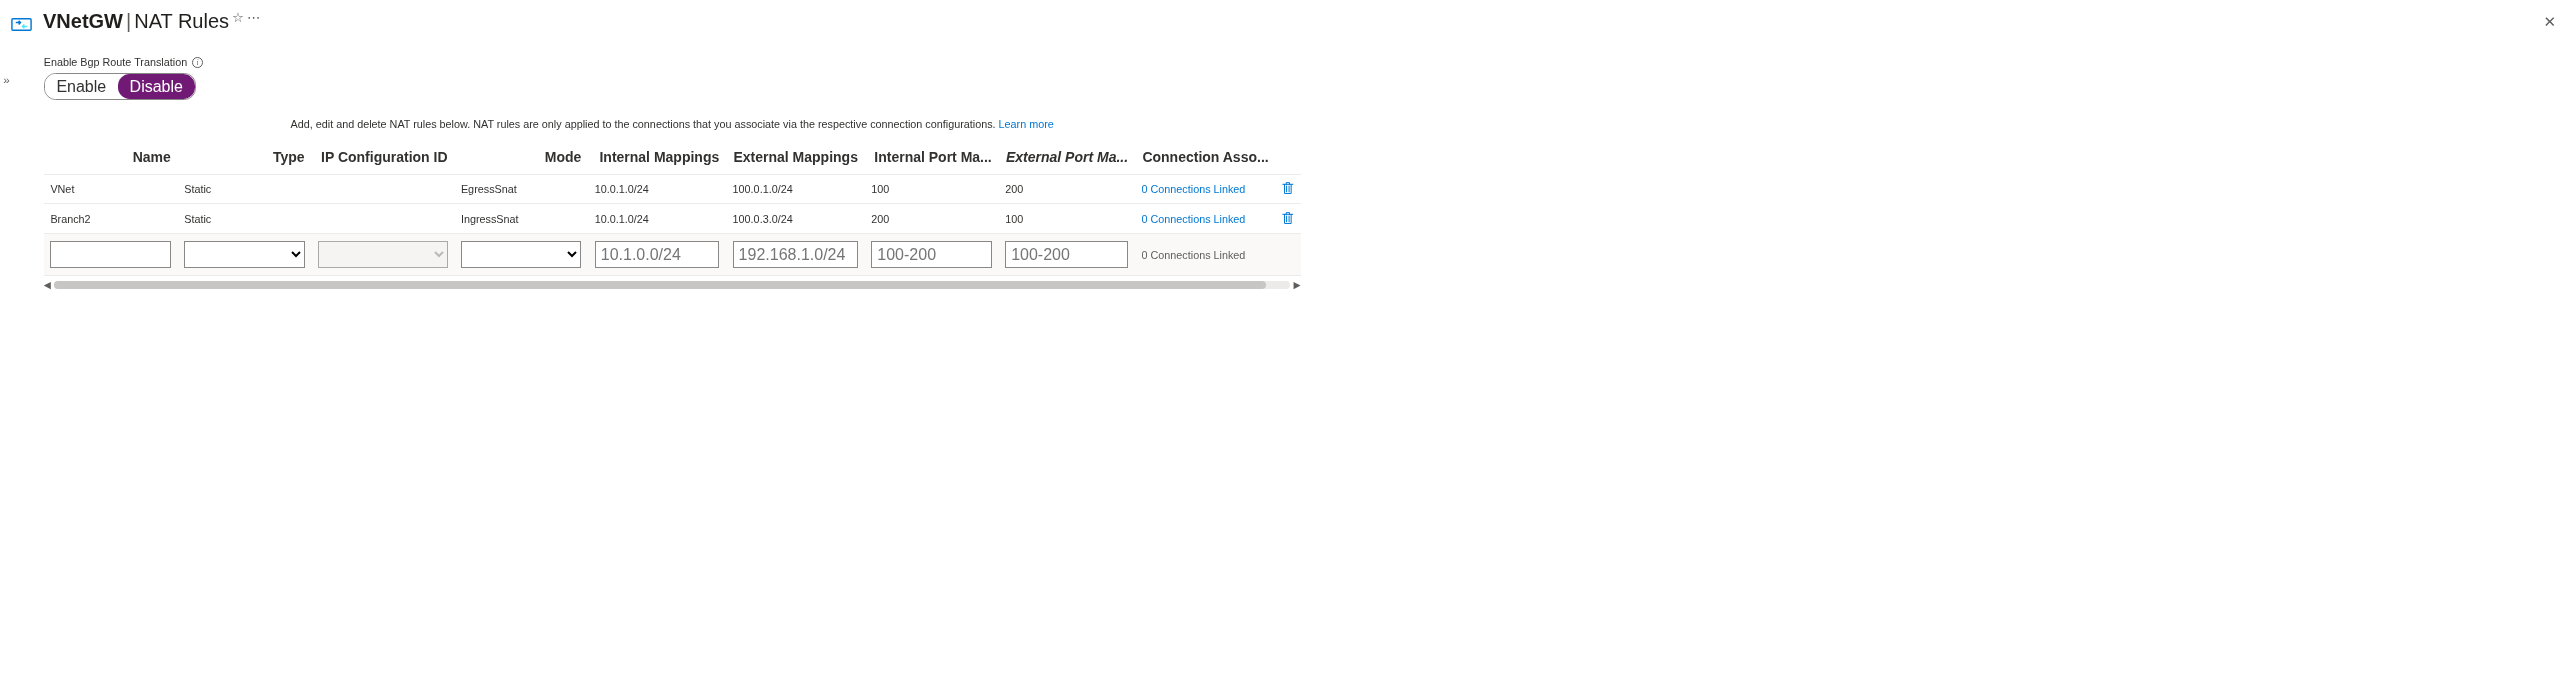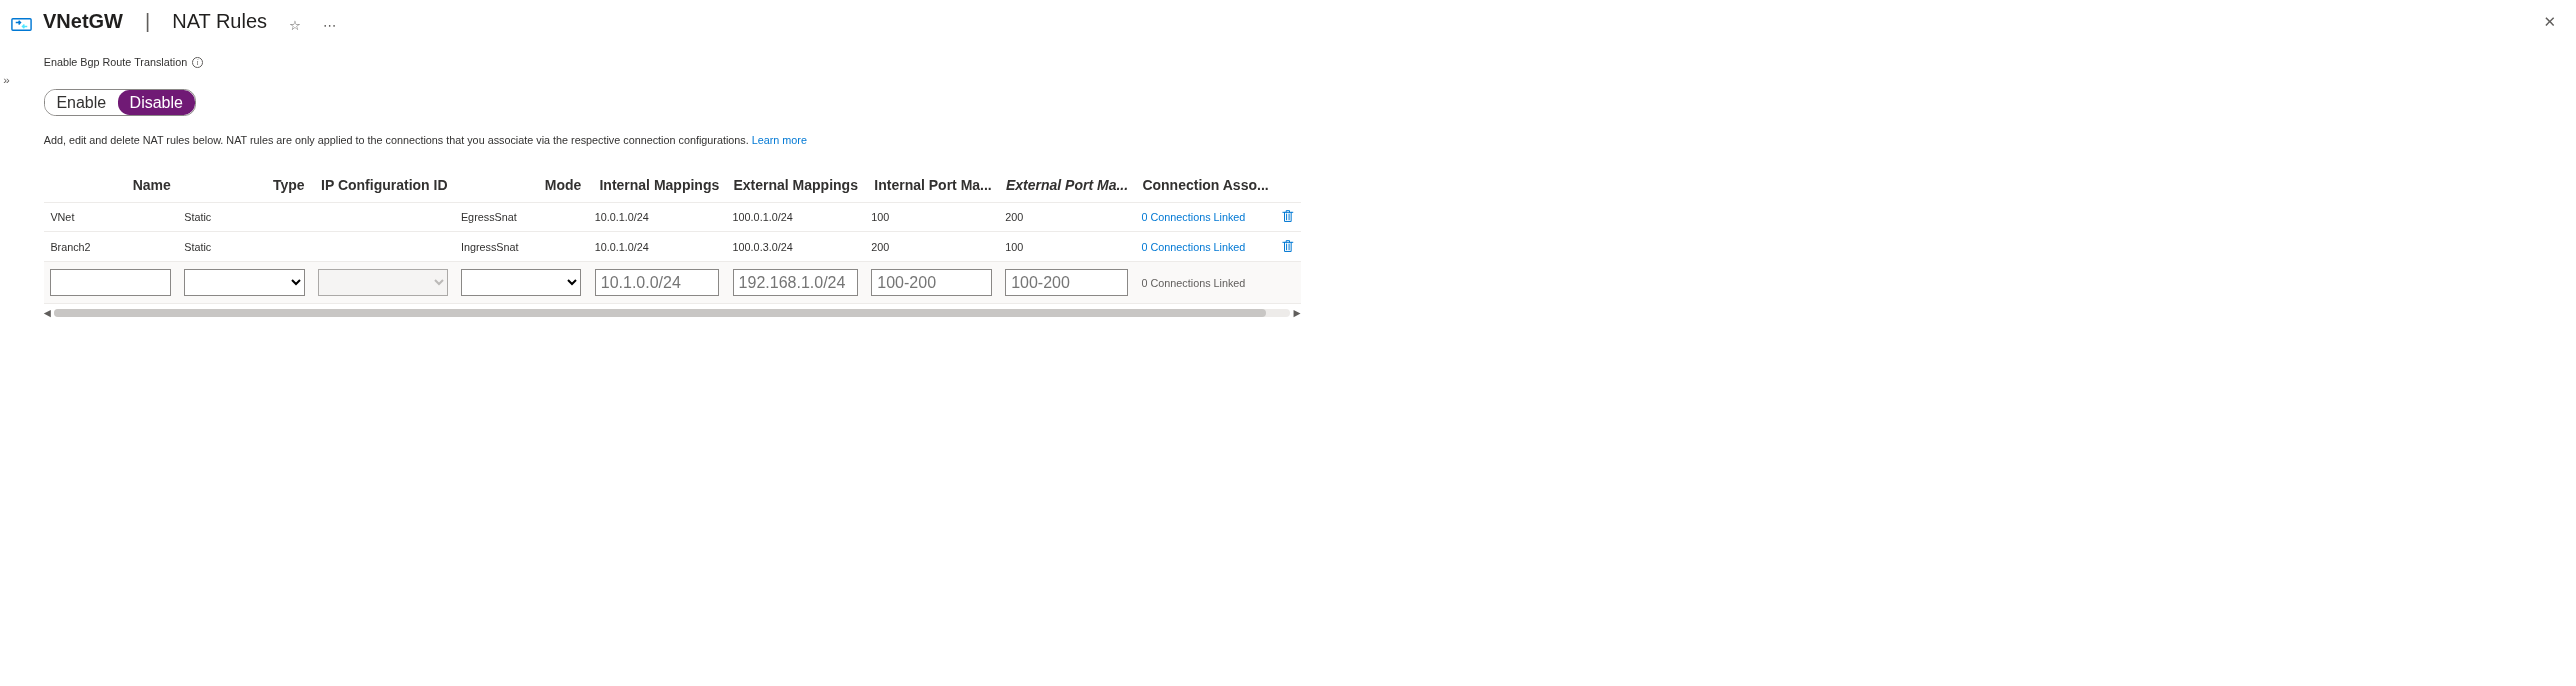--- a/index.html
+++ b/index.html
@@ -28,22 +28,22 @@
     }
     .resource-icon {
       width: 23px;
       height: 23px;
       margin-top: 3.3px;
       flex-shrink: 0;
     }
     .title-block { flex: 1; }
     .title-line {
       display: flex;
-      align-items: flex-end;
-      gap: 22px;
+      align-items: flex-start;
+      gap: 3px;
     }
     .title-main {
       font-size: 20px;
       font-weight: 600;
       color: #201f1e;
     }
     .title-sep { font-size: 20px; font-weight: 300; color: #605e5c; }
     .title-sub {
       font-size: 20px;
       font-weight: 400;
@@ -68,21 +68,21 @@
     .content {
       margin-left: 27px;
       max-width: 1257px;
     }
     .setting-label {
       display: flex;
       align-items: center;
       gap: 5px;
       font-size: 10.8px;
       color: #323130;
-      margin-bottom: 21px;
+      margin-bottom: 5px;
     }
     .info-icon {
       width: 10.8px; height: 10.8px;
       border: 0.8px solid #605e5c;
       border-radius: 50%;
       display: inline-flex;
       align-items: center;
       justify-content: center;
       font-size: 7.5px;
       color: #605e5c;
@@ -104,21 +104,22 @@
       color: #323130;
     }
     .pill-option.active {
       background: #701a75;
       color: #fff;
       border-radius: 11.7px;
     }
     .description {
       font-size: 10.8px;
       color: #323130;
-      margin-bottom: 23px;
+      margin-bottom: 11px;
+      text-align: center;
     }
     .learn-more {
       color: #0078d4;
       text-decoration: none;
       cursor: pointer;
     }
     .nat-table {
       width: 100%;
       border-collapse: collapse;
     }

